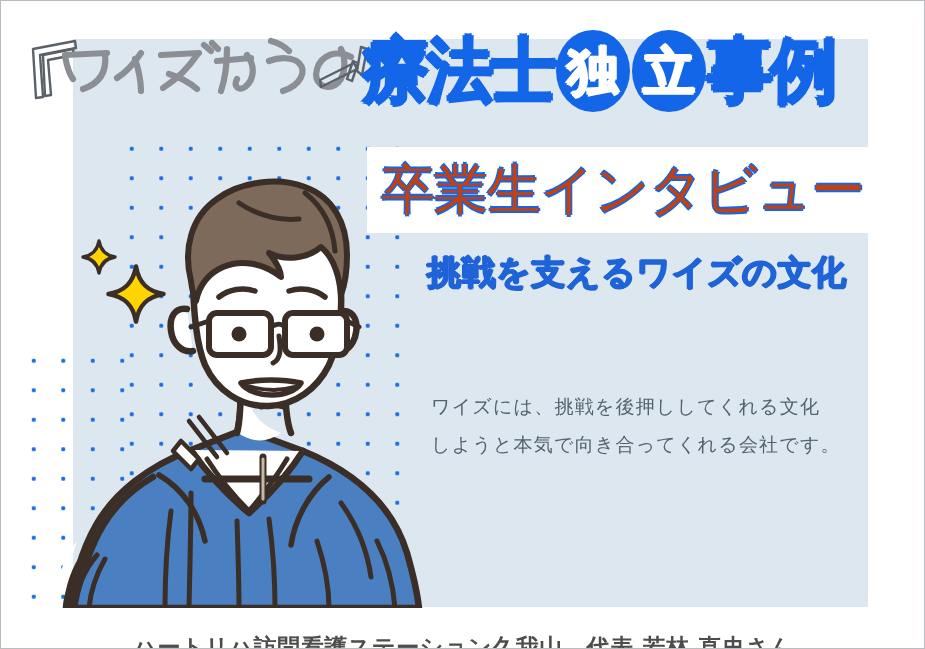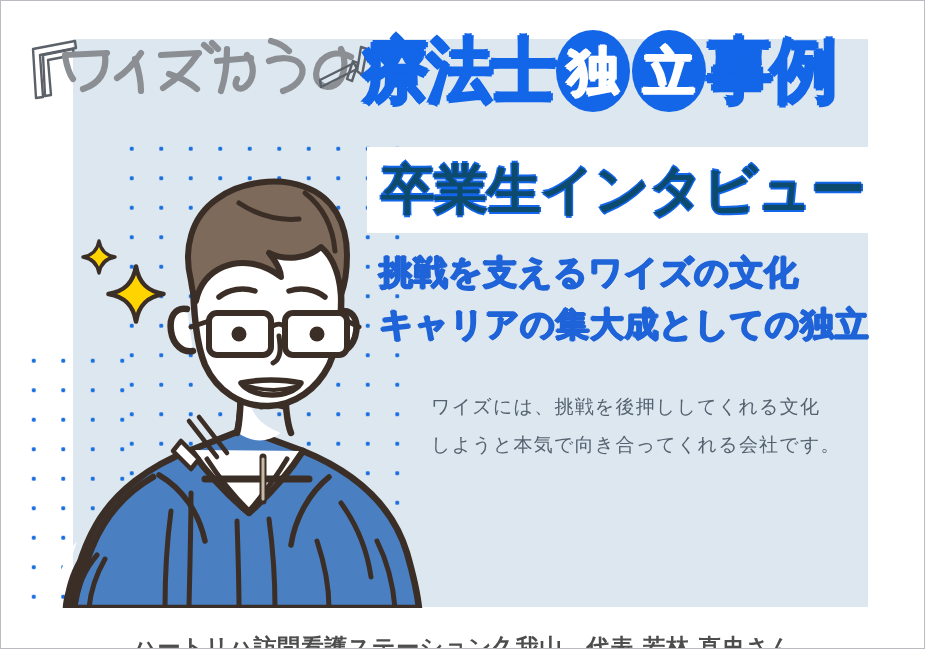--- a/index.html
+++ b/index.html
@@ -101,24 +101,24 @@
   
   .white-band{
     position:absolute;
     left:366px;top:146px;
     width:559px;height:86px;
     background:#ffffff;
   }
   .subtitle{
     position:absolute;
     left:380px;top:155px;
-    font-weight:bold;
+    font-weight:normal;
     font-size:54px;
     line-height:1.25;
-    color:#0c4a6e;
+    color:#c2410c;
     letter-spacing:-1px;
     white-space:nowrap;
     text-shadow:
        1.6px 0 0 #1366e8, -1.6px 0 0 #1366e8,
        0 1.6px 0 #1366e8, 0 -1.6px 0 #1366e8;
   }
 
   
   .headline{
     position:absolute;
@@ -126,21 +126,21 @@
     color:#1f63d8;
     font-weight:bold;
     font-size:34px;
     line-height:1.52;
     letter-spacing:0.5px;
     white-space:nowrap;
     text-shadow:
        1.2px 0 0 #1f63d8, -1.2px 0 0 #1f63d8,
        0 1.2px 0 #1f63d8, 0 -1.2px 0 #1f63d8;
   }
-  .headline div{display:block;}
+  .headline div{display:block;margin-left:48px;}
 
   
   .body-copy{
     position:absolute;
     left:430px;top:386px;
     width:440px;
     color:#54616e;
     font-size:19px;
     line-height:2.02;
     letter-spacing:1.2px;
@@ -336,21 +336,20 @@
     <span class="mt-circle">立</span>
     <span class="mt-char">事</span>
     <span class="mt-char">例</span>
   </div>
 
   <div class="white-band"></div>
   <div class="subtitle">卒業生インタビュー</div>
 
   <div class="headline">
     <div>挑戦を支えるワイズの文化</div>
-    <div>キャリアの集大成としての独立</div>
   </div>
 
   <div class="body-copy">
     <div>ワイズには、挑戦を後押ししてくれる文化</div>
     <div>しようと本気で向き合ってくれる会社です。</div>
   </div>
 
   <div class="caption">ハートリハ訪問看護ステーション久我山　代表 若林 直史さん</div>
 
 </div>

